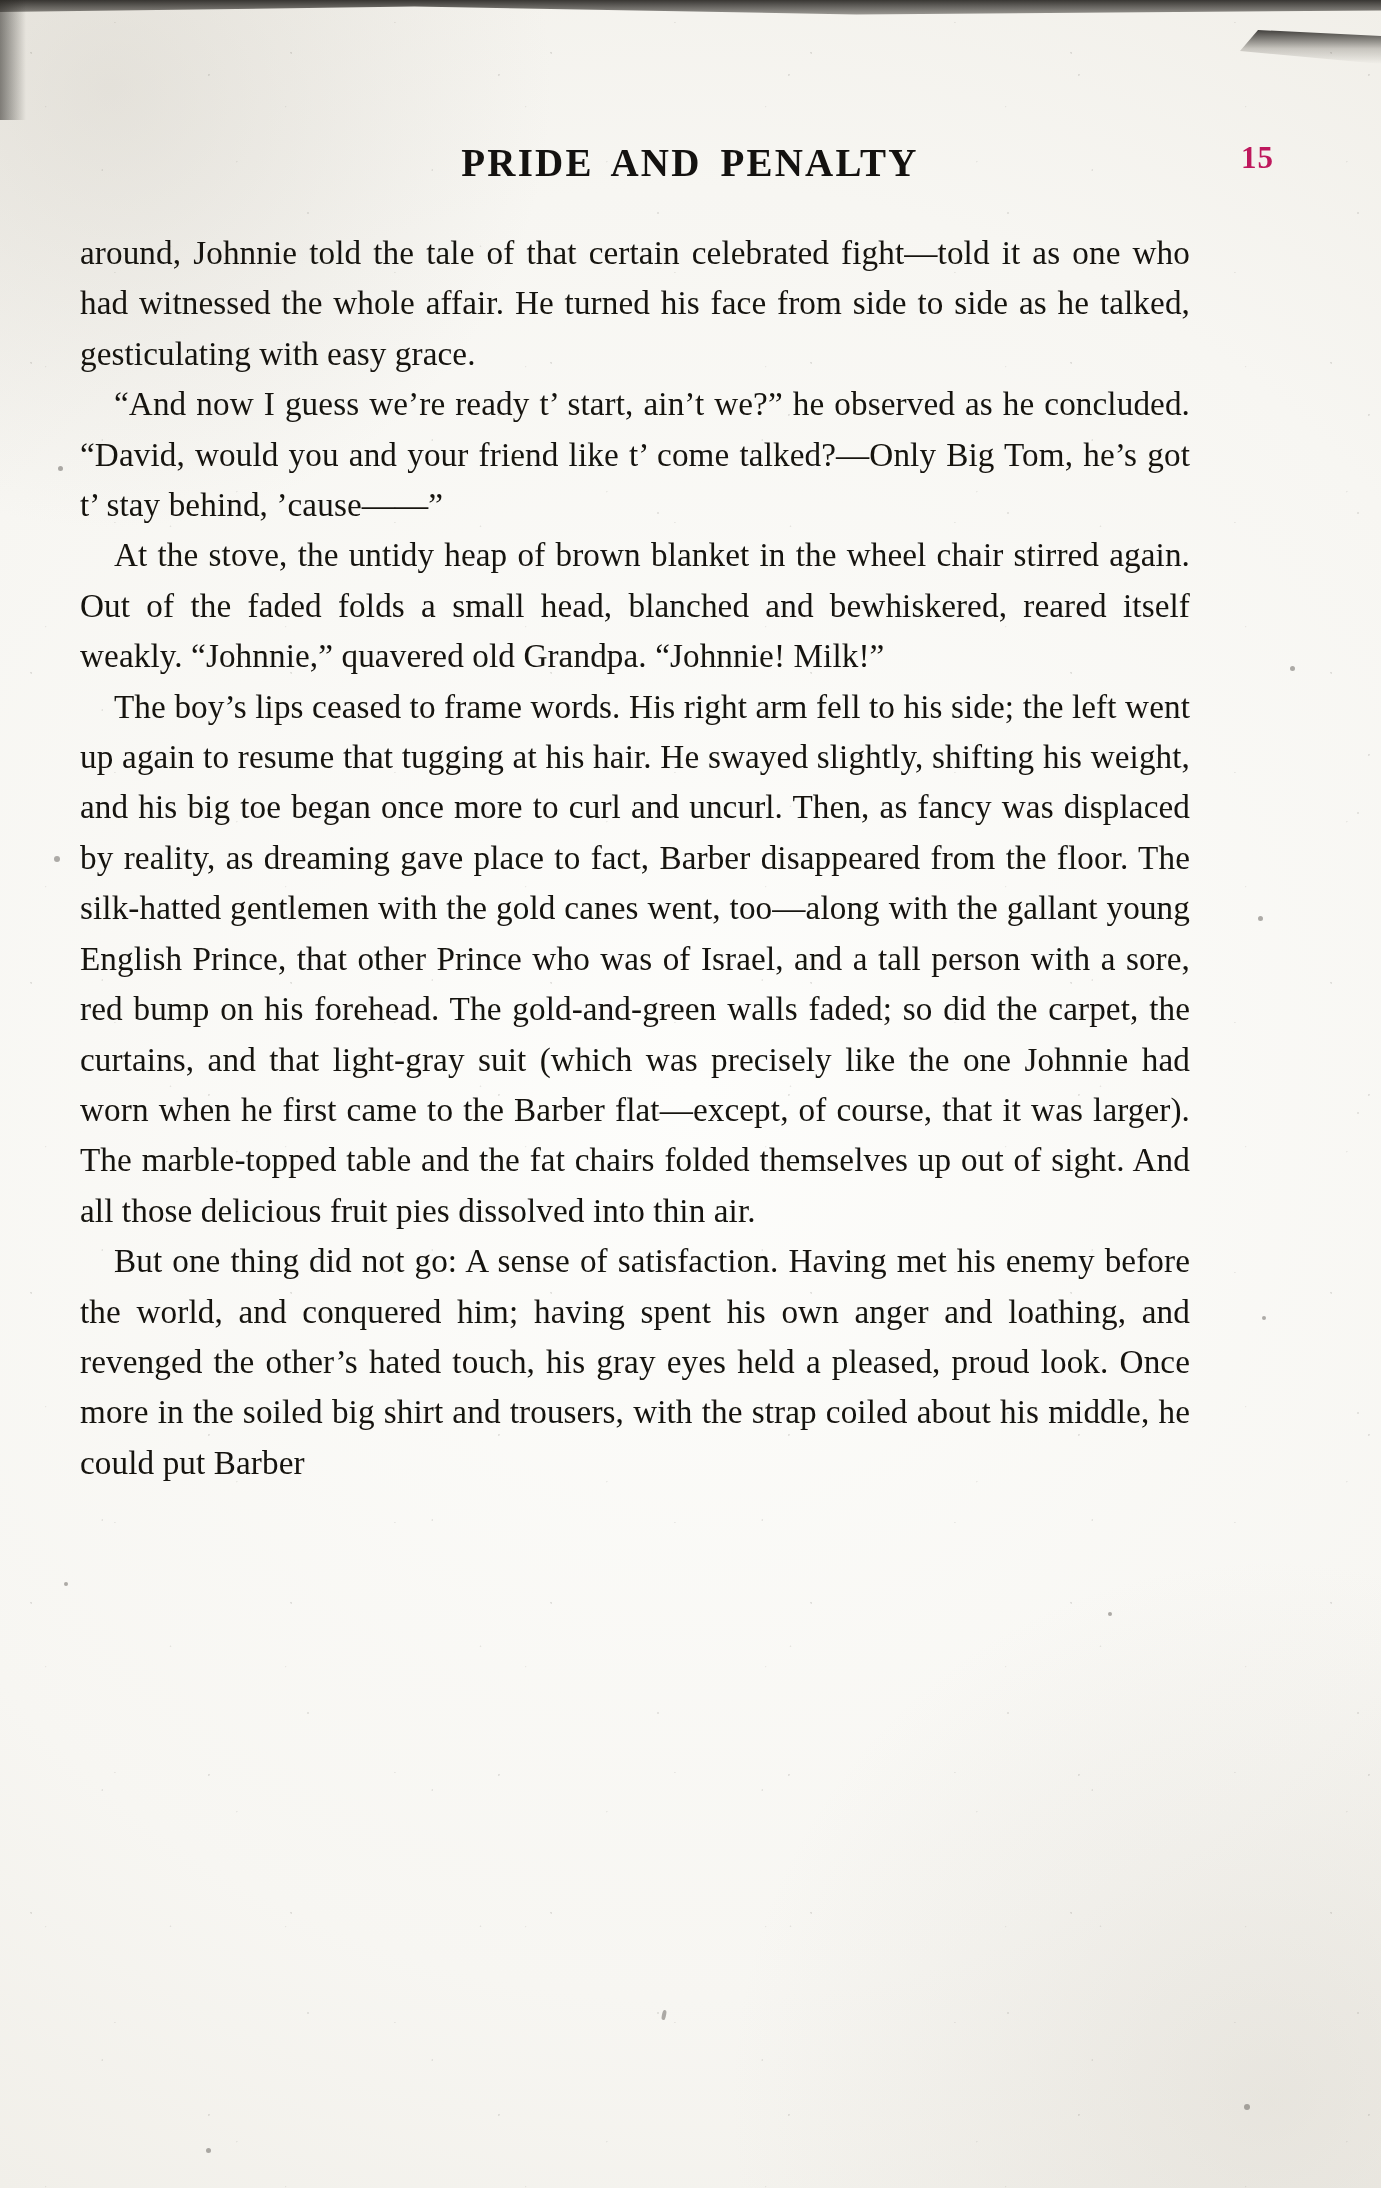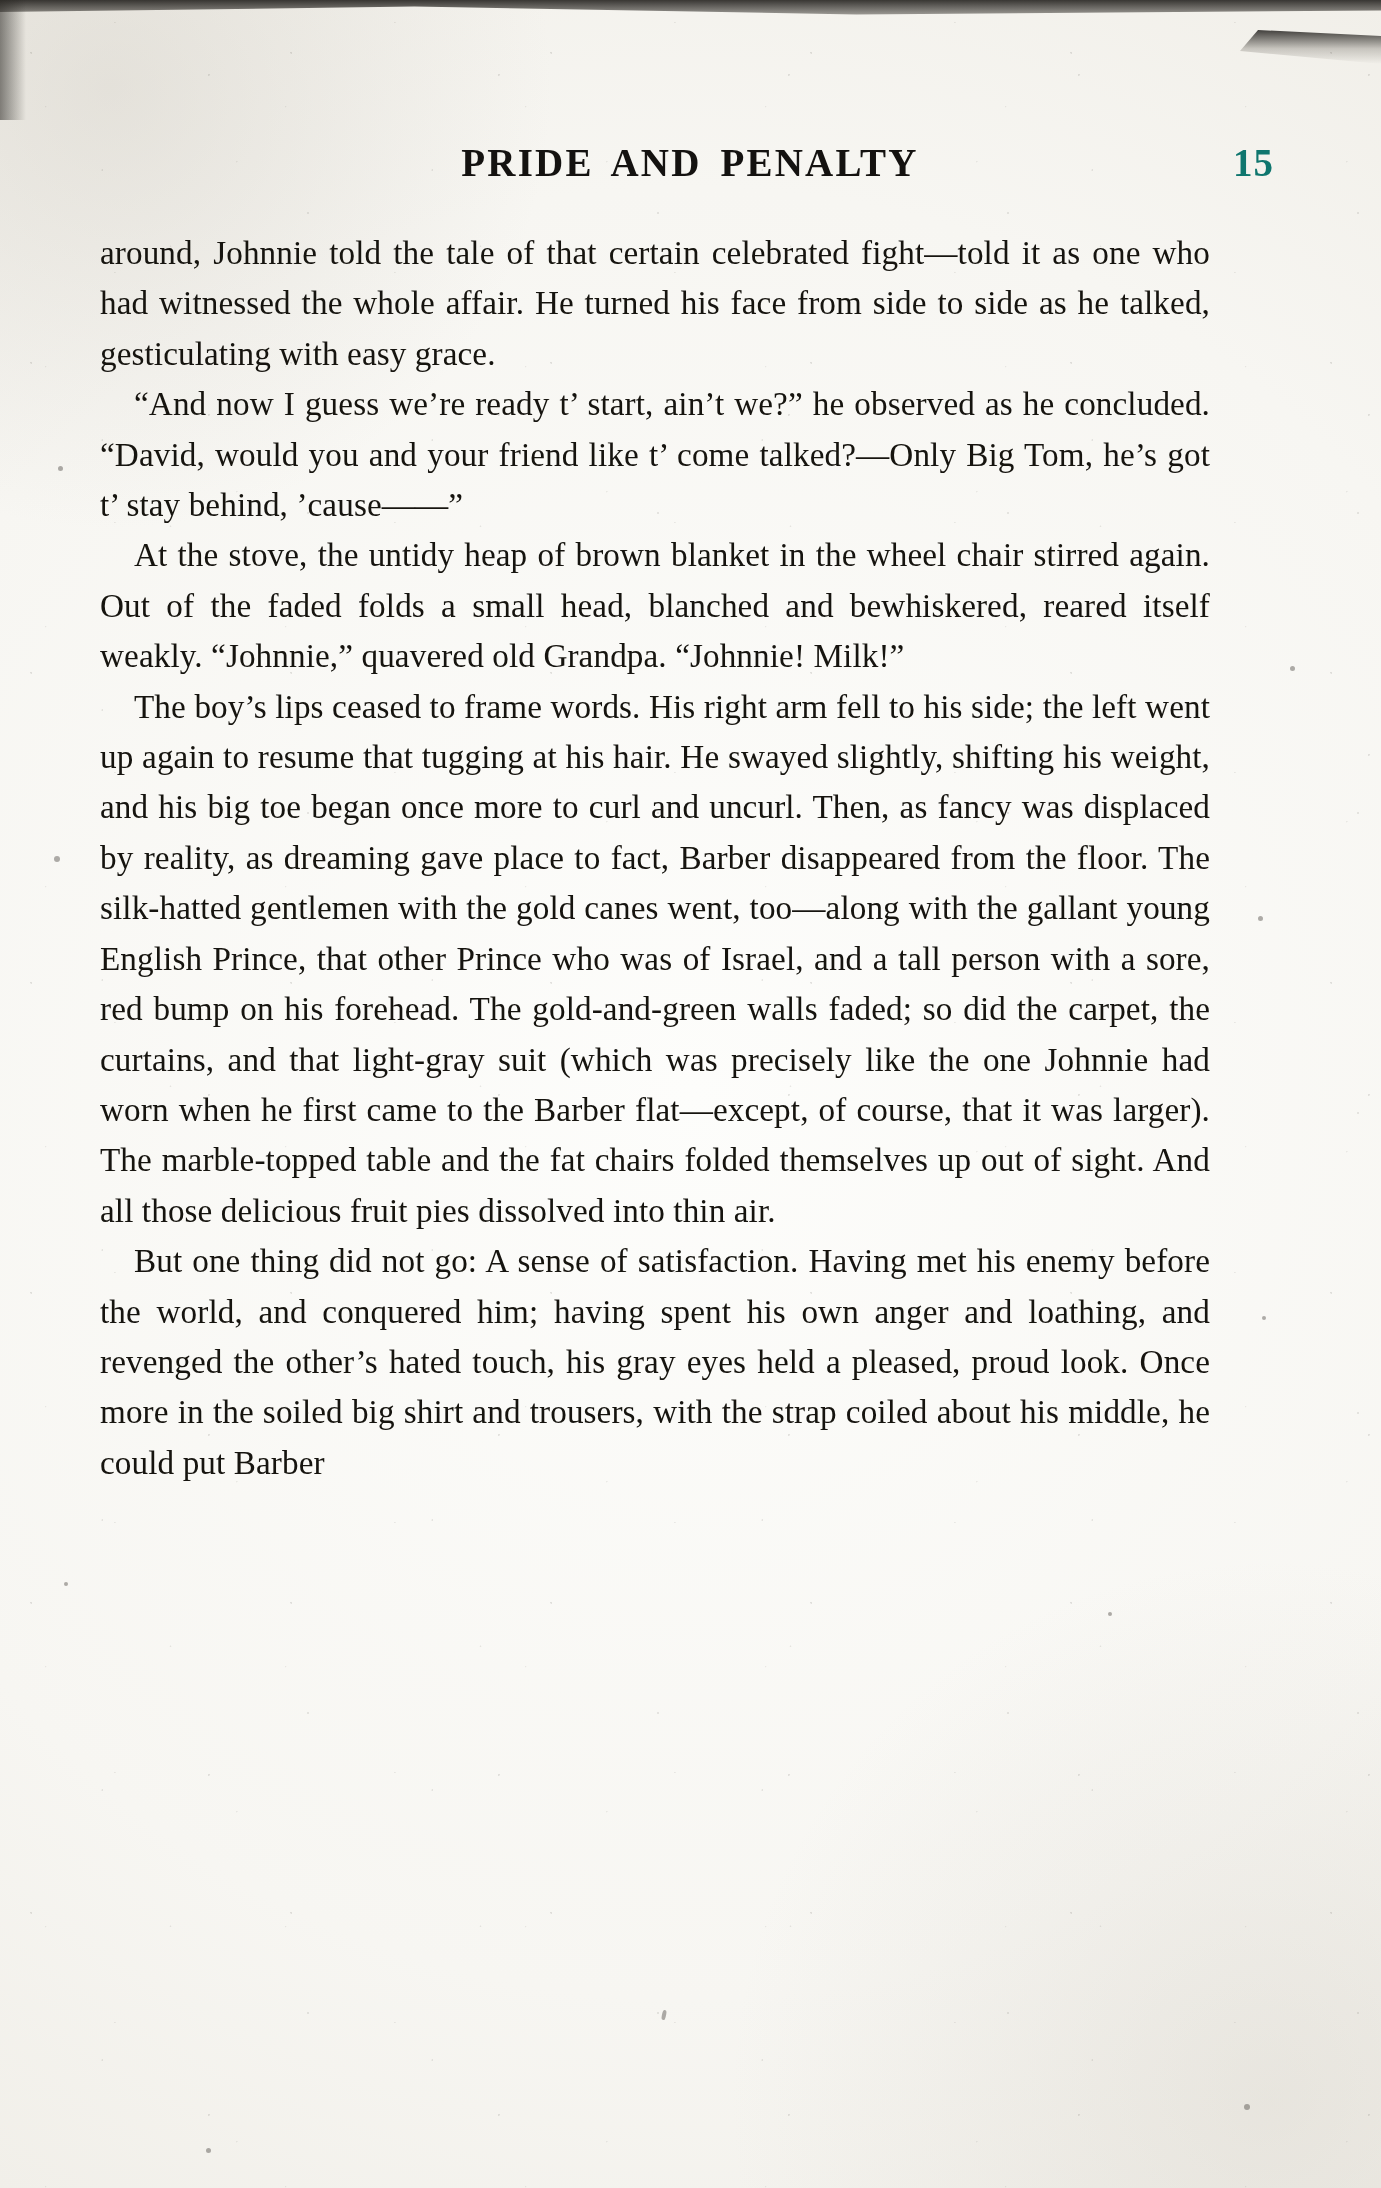--- a/index.html
+++ b/index.html
@@ -97,30 +97,30 @@
     font-weight: bold;
     letter-spacing: 2.2px;
     word-spacing: 7px;
     color: #141210;
     white-space: nowrap;
   }
   .running-head .folio {
     position: absolute;
     right: -14px;
     top: 0;
-    font-size: 39px;
+    font-size: 31px;
     font-weight: bold;
     letter-spacing: 1px;
-    color: #0f766e;
+    color: #be185d;
   }
 
   
   .body-text {
     position: absolute;
-    left: 100px;
+    left: 80px;
     top: 228px;
     width: 1110px;
     font-size: 33.2px;
     line-height: 50.4px;
     text-align: justify;
     color: #16140f;
     letter-spacing: 0.1px;
   }
   .body-text p {
     margin: 0;

